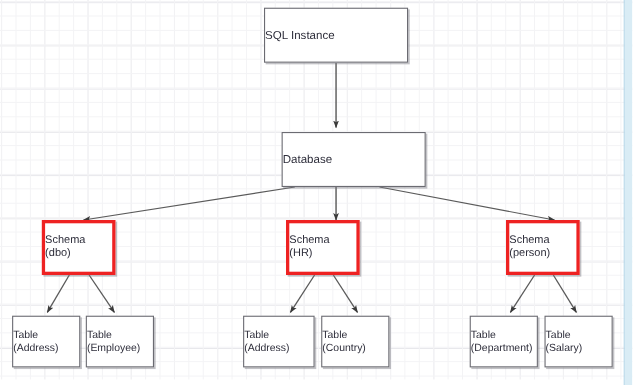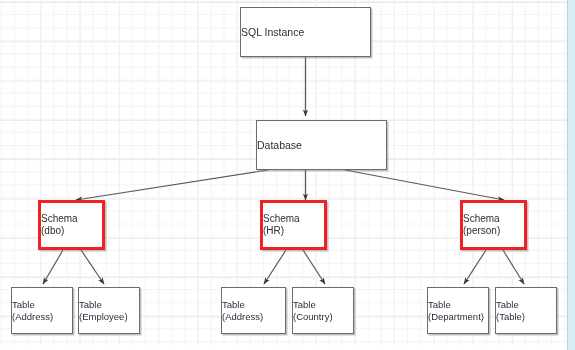--- a/index.html
+++ b/index.html
@@ -181,20 +181,20 @@
     <span class="l2">(Country)</span>
   </div>
 
   <div class="node node-plain size-table" style="left:427px; top:287px; width:62px; height:47px;">
     <span class="l1">Table</span>
     <span class="l2">(Department)</span>
   </div>
 
   <div class="node node-plain size-table" style="left:495px; top:287px; width:62px; height:47px;">
     <span class="l1">Table</span>
-    <span class="l2">(Table)</span>
+    <span class="l2">(Salary)</span>
   </div>
 
   <div id="bottom-fade"></div>
   <div id="right-strip-inner"></div>
   <div id="right-strip"></div>
 
 </div>
 
 </body></html>

